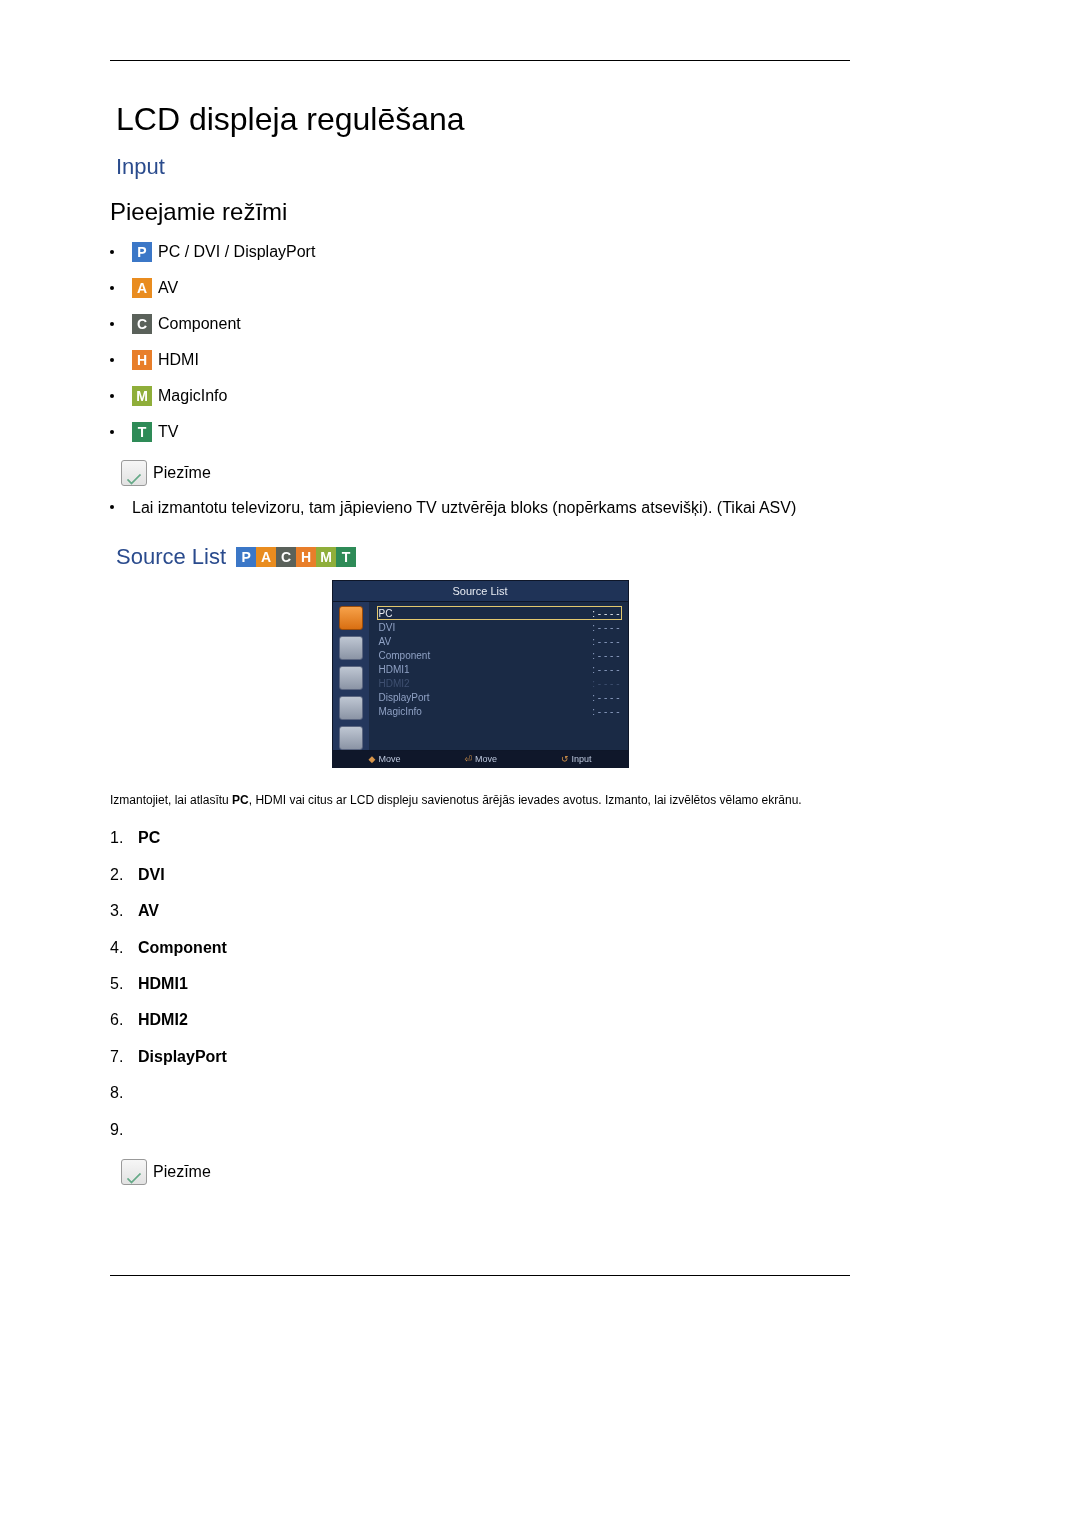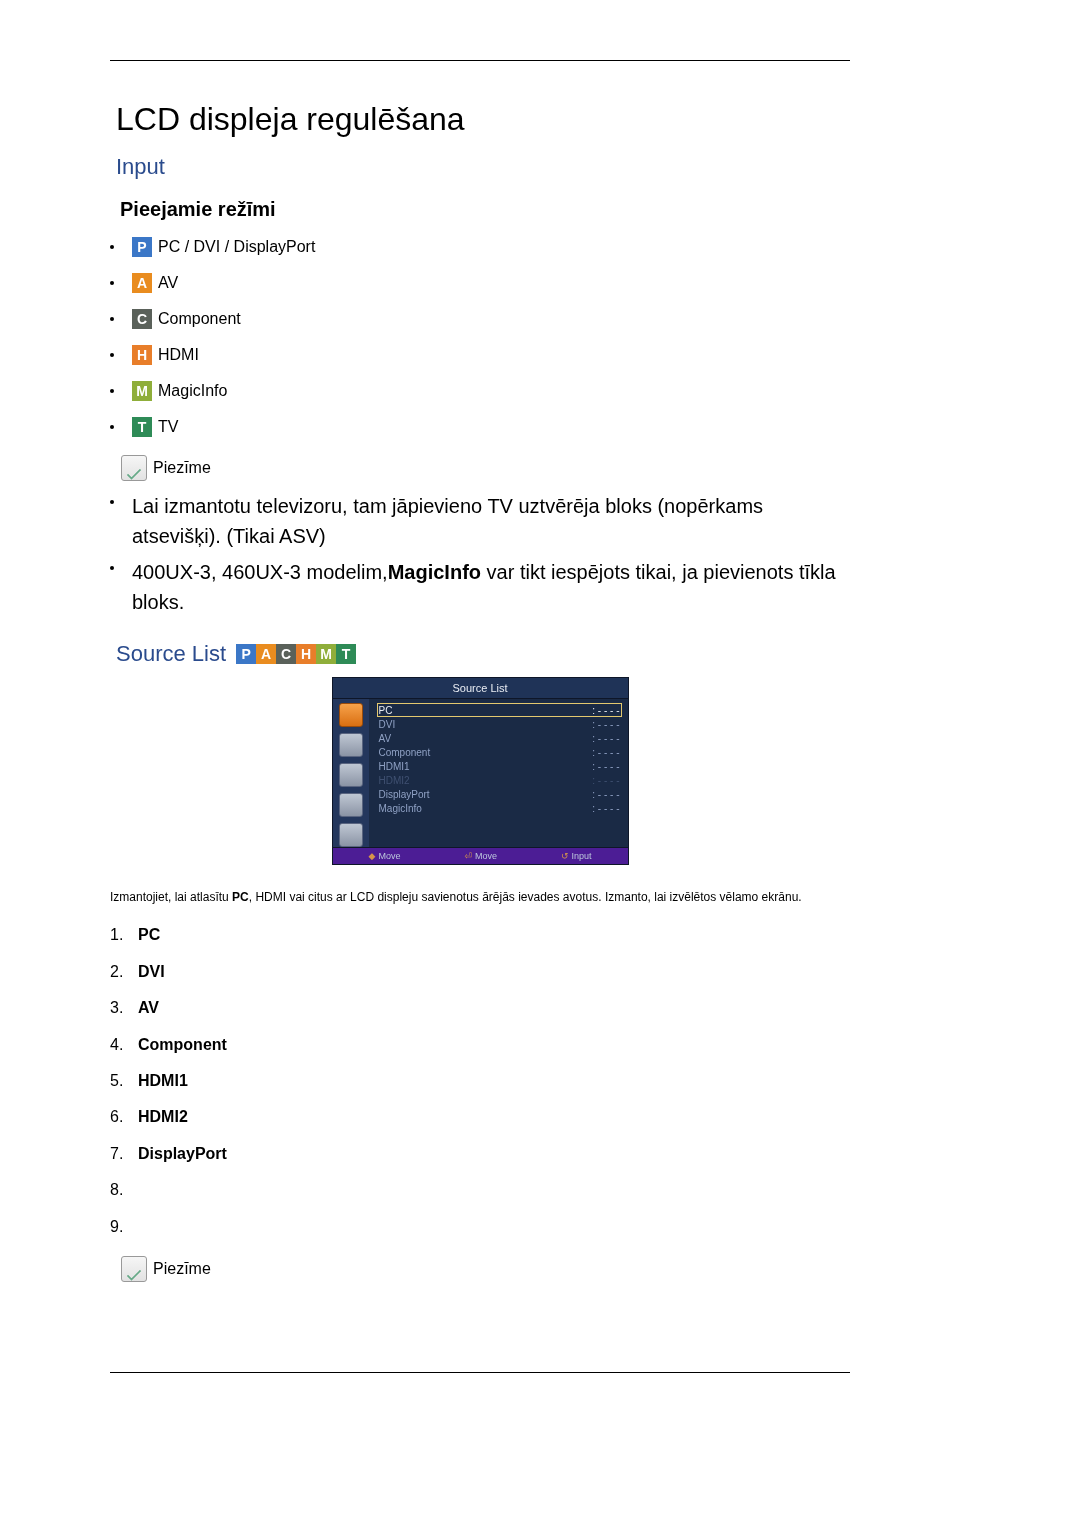--- a/index.html
+++ b/index.html
@@ -28,23 +28,23 @@
     font-weight: normal;
     margin: 0 0 16px 6px;
   }
   h2.section {
     font-size: 22px;
     font-weight: normal;
     color: #2a4b8d;
     margin: 0 0 18px 6px;
   }
   h3.subsection {
-    font-size: 20px;
-    font-weight: bold;
-    margin: 0 0 16px 10px;
+    font-size: 24px;
+    font-weight: normal;
+    margin: 0 0 16px 0;
   }
   .indent1 { margin-left: 72px; }
 
   .mode-list {
     list-style: none;
     padding: 0;
     margin: 0 0 18px 0;
   }
   .mode-list li {
     display: flex;
@@ -105,21 +105,21 @@
     border-radius: 1px;
   }
   .note-label {
     font-size: 16px;
   }
 
   .note-list {
     list-style: none;
     padding: 0;
     margin: 0 0 24px 0;
-    font-size: 20px;
+    font-size: 16px;
   }
   .note-list li {
     display: flex;
     margin-bottom: 6px;
     line-height: 1.5;
   }
   .note-list .bul { margin-top: 9px; }
 
   .sec2-head {
     display: flex;
@@ -187,21 +187,21 @@
   .osd-row span:last-child::before {
     content: ": ";
     color: inherit;
   }
   .osd-foot {
     display: flex;
     justify-content: space-around;
     padding: 3px 4px;
     font-size: 9px;
     color: #bcc7dc;
-    background: #4c1d95;
+    background: #0f172a;
     border-top: 1px solid #0e1628;
   }
   .osd-foot .k { color: #d7954a; margin-right: 3px; }
 
   .para {
     font-size: 12px;
     line-height: 1.45;
     margin: 0 0 18px 0;
   }
 
@@ -270,24 +270,20 @@
 
   <div class="note-head indent1">
     <span class="note-icon"></span>
     <span class="note-label">Piezīme</span>
   </div>
 
   <ul class="note-list indent1" id="note-list">
       <li>
         <span class="bul"></span>
         <span>Lai izmantotu televizoru, tam jāpievieno TV uztvērēja bloks (nopērkams atsevišķi). (Tikai ASV)</span>
-      </li>
-      <li>
-        <span class="bul"></span>
-        <span>400UX-3, 460UX-3 modelim,<b>MagicInfo</b> var tikt iespējots tikai, ja pievienots tīkla bloks.</span>
       </li>
     </ul>
 
   <div class="sec2-head">
     <h2>Source List</h2>
     <span class="badge-strip" id="badge-strip">
         <span class="badge b-P">P</span>
         <span class="badge b-A">A</span>
         <span class="badge b-C">C</span>
         <span class="badge b-H">H</span>

